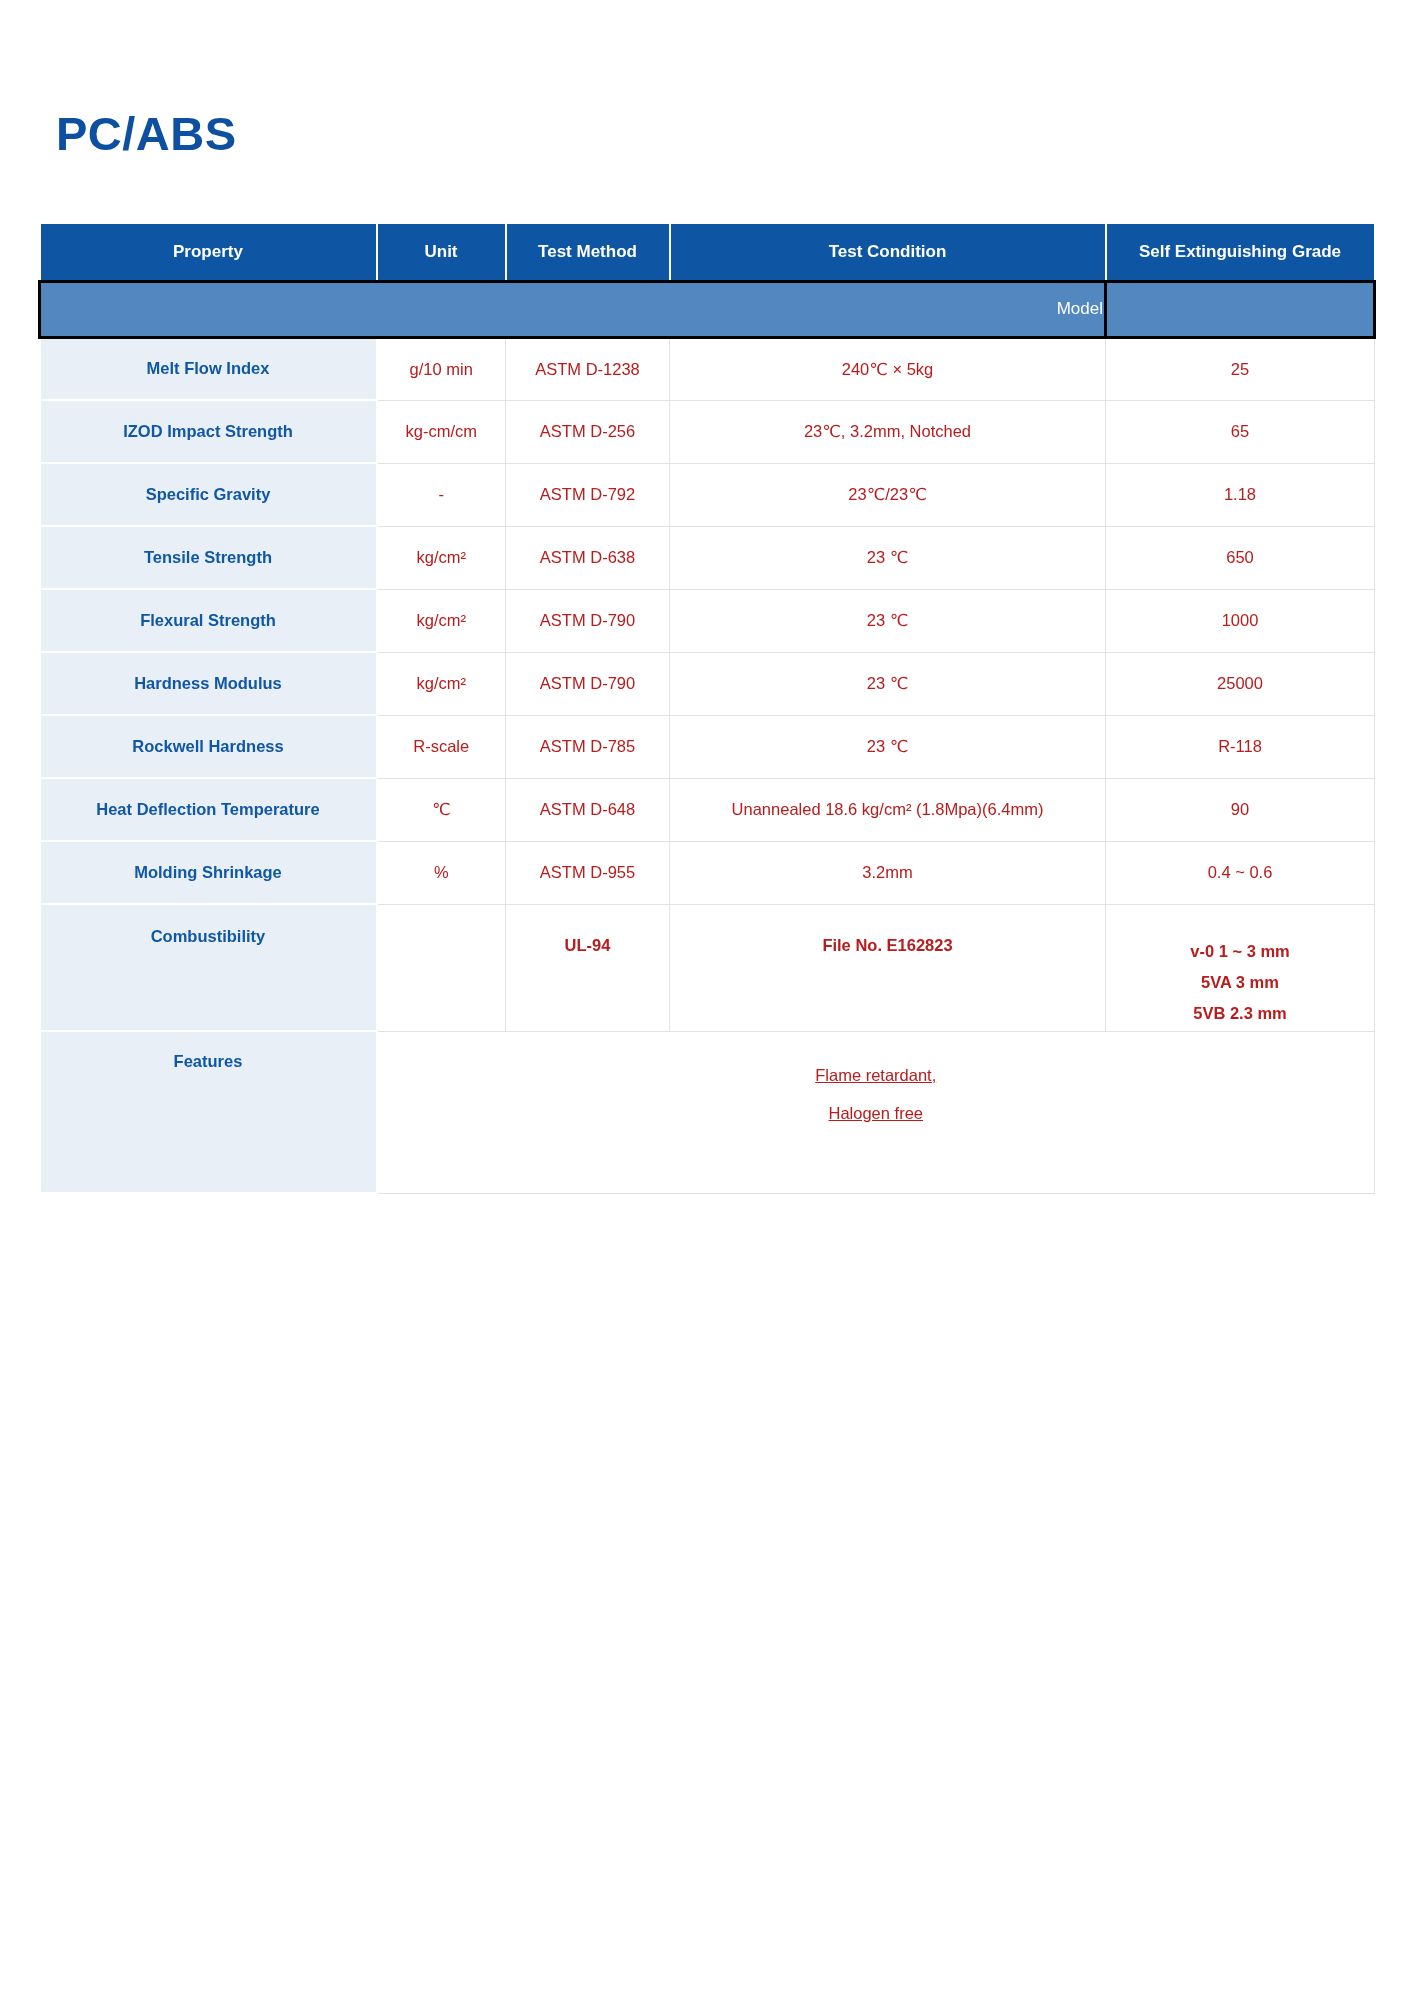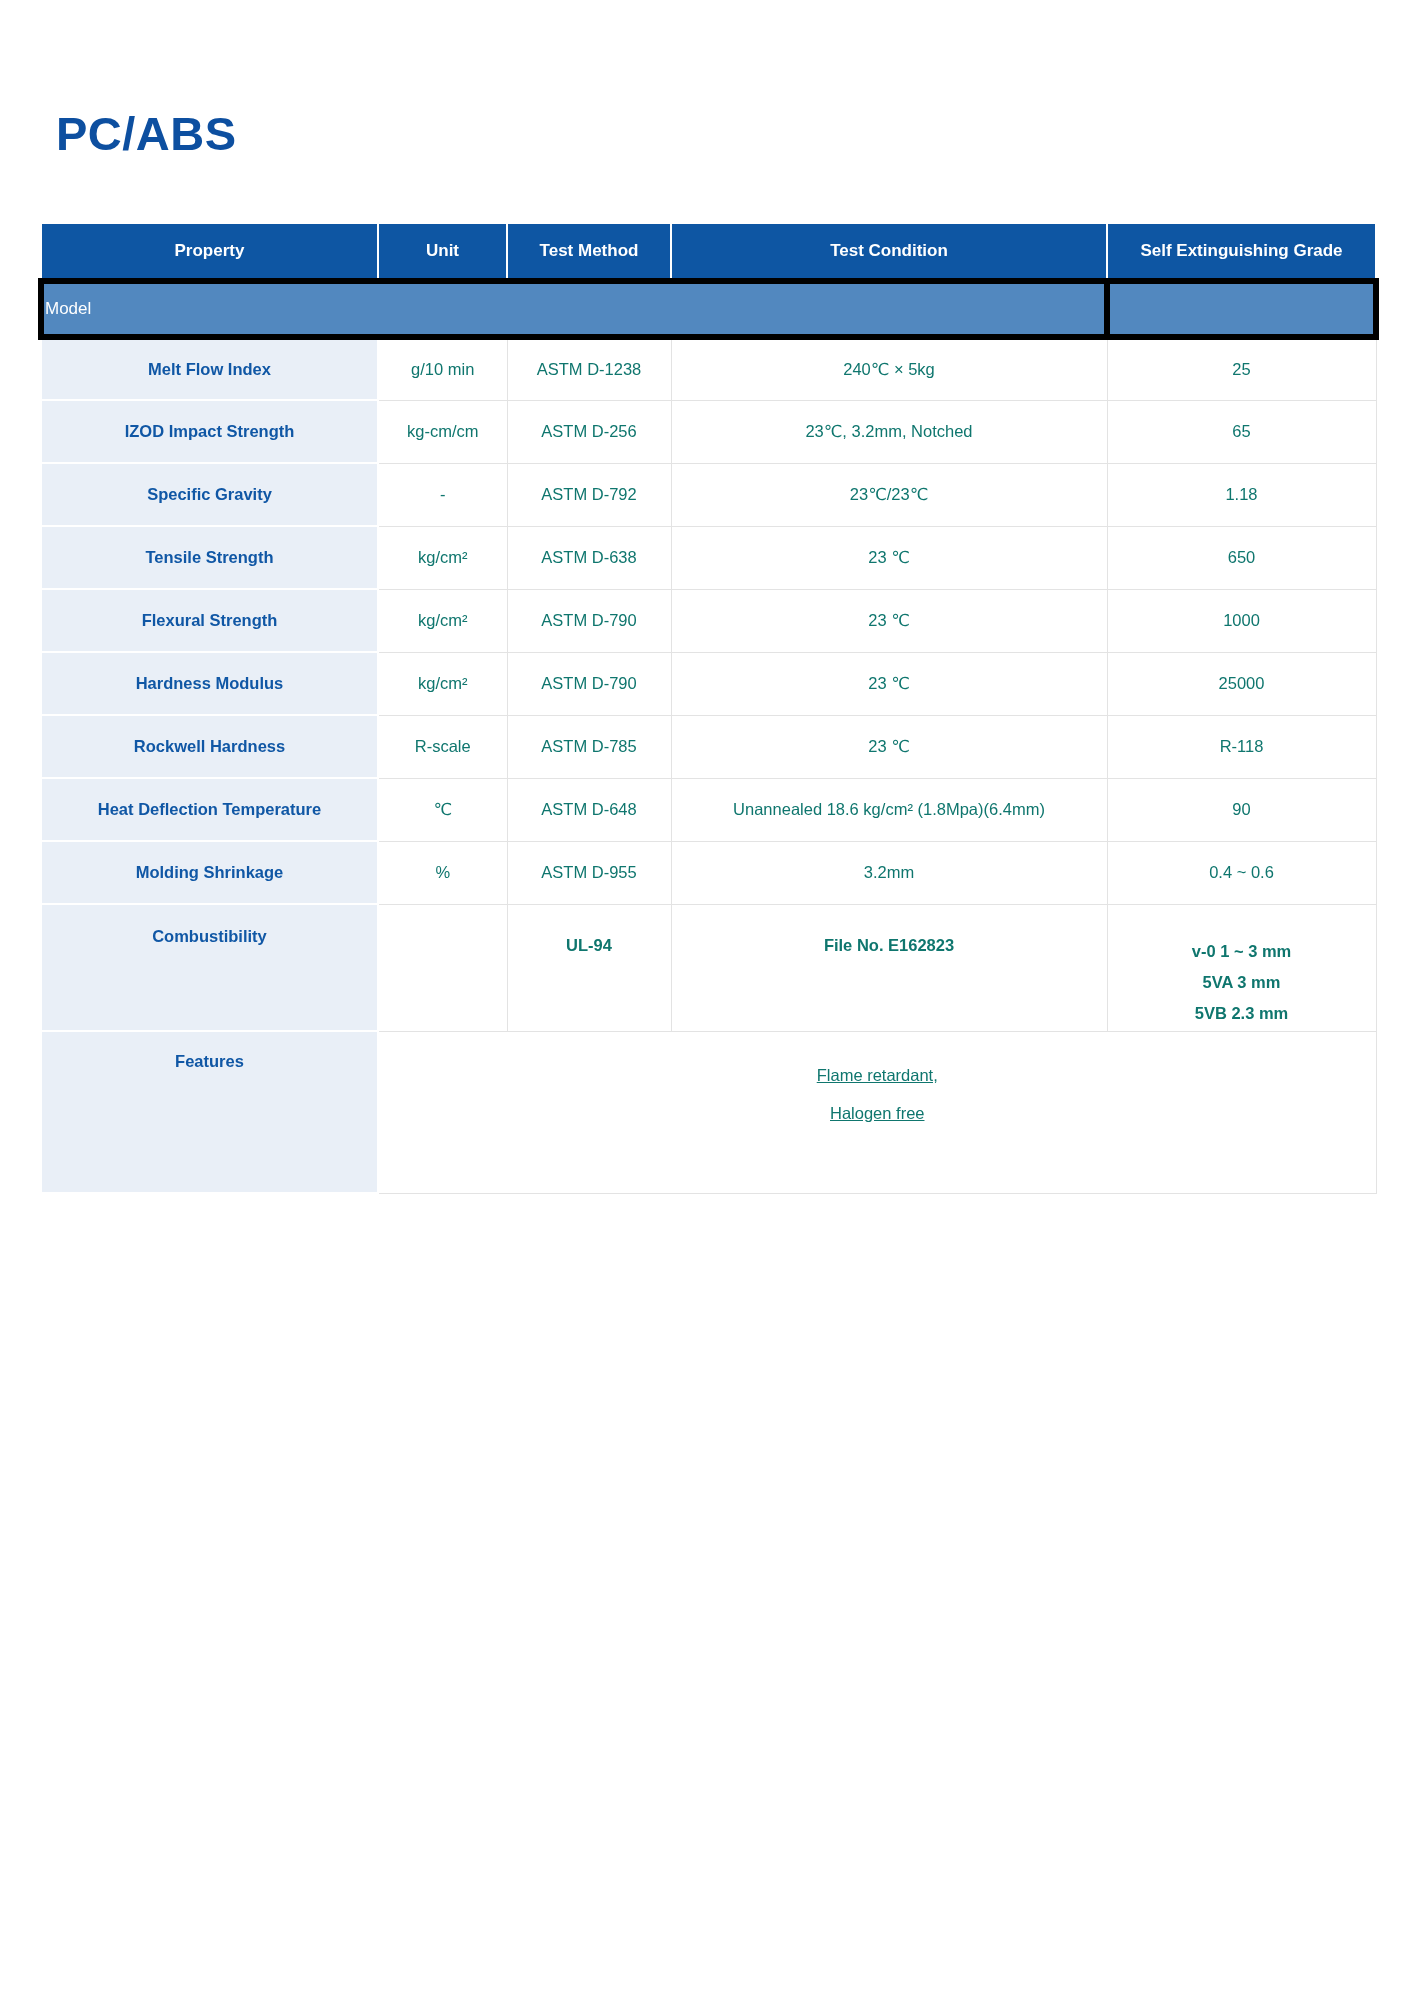--- a/index.html
+++ b/index.html
@@ -45,41 +45,41 @@
     border: 2px solid #ffffff;
     padding: 0 4px;
   }
 
   tr.model-row td {
     background: #5288bf;
     color: #ffffff;
     font-size: 17px;
     font-weight: 400;
     height: 56px;
-    text-align: left;
-    vertical-align: middle;
-    border: 6px solid #000000;
+    text-align: right;
+    vertical-align: middle;
+    border: 3px solid #000000;
   }
 
   tr.data-row { height: 63px; }
 
   td.prop {
     background: #e9eff7;
     color: #1057a5;
     font-size: 16.5px;
     font-weight: 700;
     text-align: center;
     vertical-align: middle;
     border: 2px solid #ffffff;
     padding: 8px 8px;
   }
 
   td.val {
     background: #ffffff;
-    color: #0f766e;
+    color: #b91c1c;
     font-size: 16.5px;
     font-weight: 400;
     text-align: center;
     vertical-align: middle;
     border: 1px solid #e3e3e3;
     padding: 0 6px;
   }
 
   tr.comb-row { height: 127px; }
   tr.comb-row td { vertical-align: top; }

